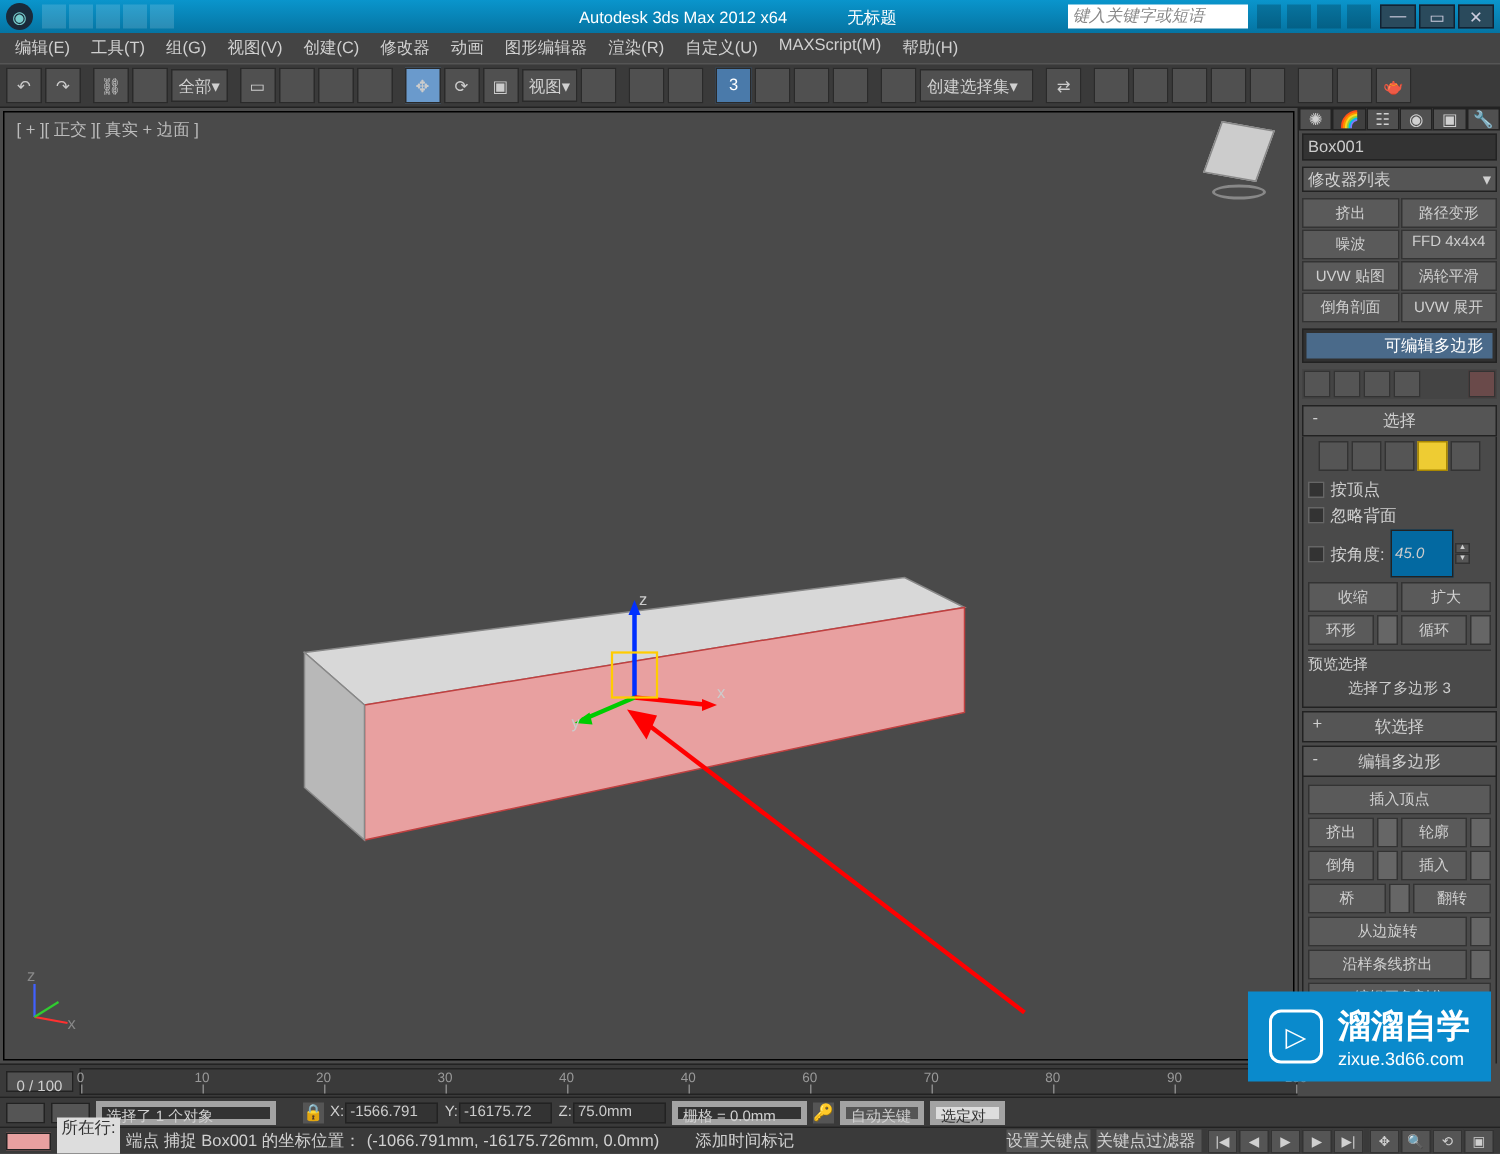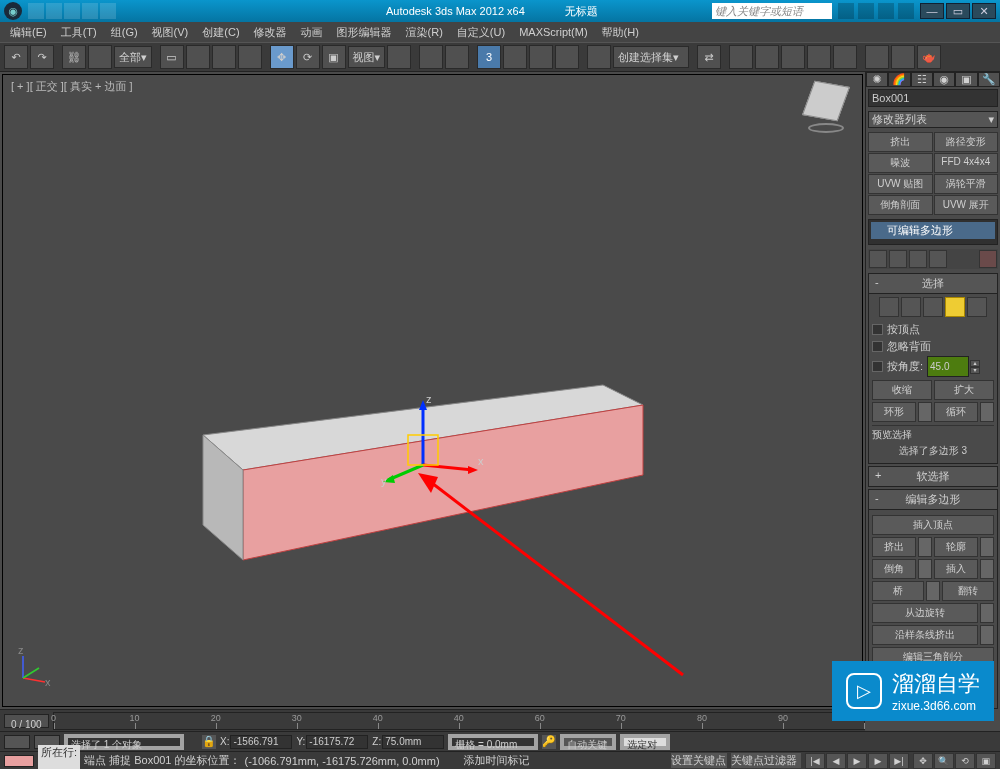--- a/index.html
+++ b/index.html
@@ -12,21 +12,21 @@
 .titlebar .recent span { width: 16px; height: 16px; background: rgba(255,255,255,0.15); }
 .titlebar .title { flex: 0 0 auto; margin: 0 auto 0 260px; font-size: 12px; }
 .titlebar .title .untitled { margin-left: 40px; }
 .titlebar .search { margin-left: auto; width: 120px; height: 16px; background: #fff; color: #888; font-style: italic; padding: 0 3px; line-height: 16px; }
 .titlebar .tb-icons { display: flex; gap: 4px; margin: 0 6px; }
 .titlebar .tb-icons span { width: 16px; height: 16px; background: rgba(0,0,0,0.2); }
 .titlebar .win-controls { display: flex; gap: 2px; }
 .titlebar .win-controls span { width: 24px; height: 16px; background: #2a4a5c; border: 1px solid #123; display:flex;align-items:center;justify-content:center;color:#ccd; }
 
 
-.menubar { height: 20px; background: #444; display: flex; align-items: center; padding: 0 4px; gap: 2px; }
+.menubar { height: 20px; background: #444; display: flex; padding: 0 4px; gap: 2px; }
 .menubar span { padding: 2px 6px; color: #d0d0d0; }
 
 
 .toolbar { height: 30px; background: #3a3a3a; border-top: 1px solid #555; border-bottom: 1px solid #222; display: flex; align-items: center; padding: 0 4px; gap: 2px; }
 .tool-btn { width: 24px; height: 24px; background: #505050; border: 1px solid #2a2a2a; display:flex;align-items:center;justify-content:center; color:#ccc; }
 .tool-btn.active { background: #6a9acc; }
 .tool-sep { width: 4px; height: 24px; }
 .tool-drop { height: 22px; background: #505050; border: 1px solid #2a2a2a; color: #d0d0d0; padding: 0 4px; display:flex;align-items:center; }
 
 
@@ -45,36 +45,36 @@
 .cmdpanel { width: 135px; background: #4a4a4a; border-left: 1px solid #222; overflow: hidden; display:flex; flex-direction:column; }
 .cmdpanel .tabrow { height: 22px; display: flex; background: #3a3a3a; }
 .cmdpanel .tabrow span { flex: 1; border: 1px solid #222; display:flex;align-items:center;justify-content:center; background:#505050; }
 .cmdpanel .tabrow span.active { background: #404040; }
 .cmdpanel .objname { height: 18px; background: #333; border: 1px solid #222; padding: 0 3px; margin: 2px; color: #ccc; line-height:16px; }
 .cmdpanel .modlist { height: 18px; background: #555; border: 1px solid #222; padding: 0 3px; margin: 2px; display:flex; align-items:center; }
 .cmdpanel .modlist::after { content: "▾"; margin-left: auto; }
 .mod-btns { display: grid; grid-template-columns: 1fr 1fr; gap: 1px; margin: 2px; }
 .mod-btns span { background: #5a5a5a; border: 1px solid #333; text-align: center; padding: 2px 0; font-size:10px; }
 .stack { height: 70px; background: #303030; border: 1px solid #222; margin: 2px; padding: 2px; }
-.stack .item { background: #4a6a8a; padding: 1px 16px; color: #fff; }
+.stack .item { background: #4a6a8a; padding: 1px 6px; color: #fff; text-align: right; }
 .stack-tools { height: 20px; background: #444; margin: 2px; display:flex; gap:2px; padding:1px; }
 .stack-tools span { width:18px; height:18px; background:#555; border:1px solid #333; }
 .stack-tools span:last-child { margin-left:auto; background:#6a4a4a; }
 
 .rollout-head { background: #555; border: 1px solid #222; margin: 2px 2px 0 2px; padding: 2px 0; text-align: center; position:relative; }
 .rollout-head::before { content: "-"; position:absolute; left:6px; }
 .rollout-head.plus::before { content: "+"; }
 .rollout-body { background: #4a4a4a; border: 1px solid #222; border-top:none; margin: 0 2px; padding: 3px; }
 .sub-sel { display: flex; gap: 2px; justify-content: center; margin-bottom: 4px; }
 .sub-sel span { width: 20px; height: 20px; background: #555; border: 1px solid #333; }
 .sub-sel span.poly { background: #eecc33; border-color:#aa8800; }
 .check-row { display: flex; align-items: center; gap: 4px; padding: 1px 0; font-size:10px; }
 .check-row .cb { width: 11px; height: 11px; background: #333; border: 1px solid #666; }
 .spin { display:inline-flex; align-items:center; gap:1px; }
-.spin input { width: 42px; height: 21px; background: #4d7c0f; border: 1px solid #222; color: #ccc; padding:0 2px; font-size:10px; }
+.spin input { width: 42px; height: 32px; background: #0369a1; border: 1px solid #222; color: #ccc; padding:0 2px; font-size:10px;font-style:italic; }
 .spin .ar { display:flex; flex-direction:column; }
 .spin .ar span { width:10px; height:7px; background:#555; border:1px solid #333; font-size:6px; line-height:5px; text-align:center; }
 .btn-row { display: flex; gap: 2px; margin: 2px 0; }
 .btn-row span { flex: 1; background: #5a5a5a; border: 1px solid #333; text-align: center; padding: 2px 0; font-size:10px; }
 .btn-row .sq { flex:0 0 14px; background:#666; }
 .info-txt { text-align: center; font-size: 10px; padding: 2px 0; color:#ccc; }
 .radio-row { display:flex; gap:6px; font-size:10px; padding:2px 0; }
 .radio-row .r { width:10px; height:10px; border:1px solid #666; border-radius:50%; background:#333; }
 .radio-row .r.on::after { content:""; display:block; width:4px; height:4px; background:#ccc; border-radius:50%; margin:2px; }
 
@@ -95,21 +95,21 @@
 
 .status-row2 { position:absolute; left:0; right:0; bottom:0; height:18px; background:#3a3a3a; display:flex; align-items:center; padding:0 4px; gap:4px; font-size:10px; border-top:1px solid #222; }
 .status-row2 .swatch { width:30px; height:12px; background:#e8a0a0; border:1px solid #222; }
 .status-row2 .txtfield { background:#ddd; color:#333; padding:0 3px; height:32px; line-height:14px; }
 .play-controls { display:flex; gap:1px; margin-left:auto; }
 .play-controls span { width:20px; height:16px; background:#555; border:1px solid #333; display:flex;align-items:center;justify-content:center; font-size:9px; }
 
 
 .watermark { position:absolute; right:6px; bottom:48px; background:#0a8acc; color:#fff; padding:8px 14px; display:flex; align-items:center; gap:10px; z-index:50; }
 .watermark .logo { width:36px; height:36px; border:2px solid #fff; border-radius:8px; display:flex; align-items:center; justify-content:center; font-size:18px; }
-.watermark .big { font-size:22px; font-weight:normal;margin-top:44px; }
+.watermark .big { font-size:22px; font-weight:bold;margin-top:44px; }
 .watermark .url { font-size:12px; display:block; }
 
 
 .red-arrow { position:absolute; top:390px; left:410px; width:280px; height:220px; pointer-events:none; }
 </style>
 </head>
 <body>
 
 <div class="titlebar">
   <div class="app-logo">◉</div>

